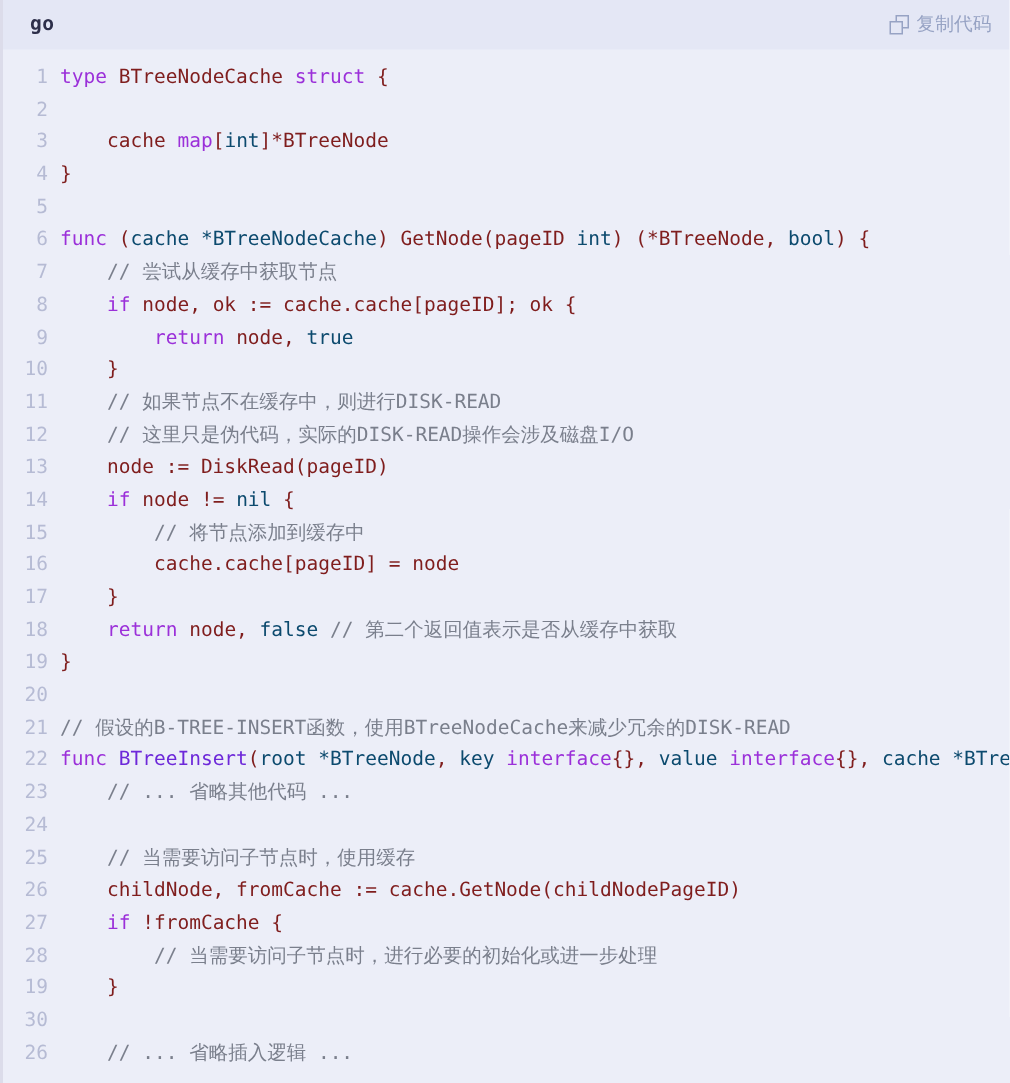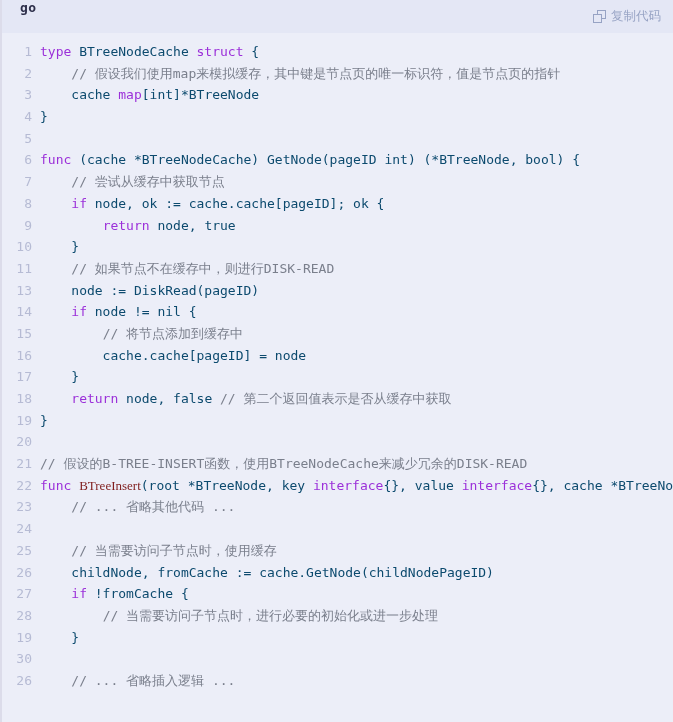--- a/index.html
+++ b/index.html
@@ -23,20 +23,21 @@
     overflow: hidden;
     position: relative;
   }
 
   
   .cb-header {
     height: 33px;
     box-sizing: border-box;
     background: #e4e7f5;
     display: flex;
+    align-items: center;
     justify-content: space-between;
     padding: 0 12px 0 18px;
     position: relative;
   }
   .cb-lang {
     font-family: "DejaVu Sans Mono", "Liberation Mono", monospace;
     font-size: 13px;
     font-weight: bold;
     color: #2d2f4a;
     letter-spacing: 0.3px;
@@ -111,53 +112,54 @@
     font-size: 13px;
     color: #30323d;
     white-space: pre;
     overflow: hidden;
     text-overflow: clip;
   }
 
   
   .t-kw   { color: #9b30d9; }
   .t-typ  { color: #0c4a6e; }
-  .t-fn   { color: #7f1d1d; font-family: Liberation Serif, serif; }
+  .t-fn   { color: #6d28d9; }
   .t-cmt  { color: #7a7f8c; }
-  .t-txt  { color: #0c4a6e; }
+  .t-txt  { color: #7f1d1d; }
 </style>
 </head>
 <body>
 
 <div class="code-block">
 
   <div class="cb-header">
     <span class="cb-lang">go</span>
     <span class="cb-copy">
       <span class="cb-copy-icon">
         <i class="back"></i>
           <i class="front"></i>
       </span>
       <span>复制代码</span>
     </span>
   </div>
 
   <div class="cb-body">
     <div class="cb-lines" id="lines">
         <div class="cb-line"><span class="ln">1</span><span class="lc"><span class="t-kw">type</span><span class="t-txt"> BTreeNodeCache </span><span class="t-kw">struct</span><span class="t-txt"> {</span></span></div>
-        <div class="cb-line"><span class="ln">2</span><span class="lc"><span class="t-txt">    </span><span class="t-cmt">// 假设我们使用map来模拟缓存，其中键是节点页的唯一标识符，值是节点页的指针</span></span></div>
+        <div class="cb-line"><span class="ln">2</span><span class="lc"><span class="t-txt">    </span></span></div>
         <div class="cb-line"><span class="ln">3</span><span class="lc"><span class="t-txt">    cache </span><span class="t-kw">map</span><span class="t-txt">[</span><span class="t-typ">int</span><span class="t-txt">]*BTreeNode</span></span></div>
         <div class="cb-line"><span class="ln">4</span><span class="lc"><span class="t-txt">}</span></span></div>
         <div class="cb-line"><span class="ln">5</span><span class="lc"></span></div>
         <div class="cb-line"><span class="ln">6</span><span class="lc"><span class="t-kw">func</span><span class="t-txt"> (</span><span class="t-typ">cache *BTreeNodeCache</span><span class="t-txt">) GetNode(pageID </span><span class="t-typ">int</span><span class="t-txt">) (*BTreeNode, </span><span class="t-typ">bool</span><span class="t-txt">) {</span></span></div>
         <div class="cb-line"><span class="ln">7</span><span class="lc"><span class="t-txt">    </span><span class="t-cmt">// 尝试从缓存中获取节点</span></span></div>
         <div class="cb-line"><span class="ln">8</span><span class="lc"><span class="t-txt">    </span><span class="t-kw">if</span><span class="t-txt"> node, ok := cache.cache[pageID]; ok {</span></span></div>
         <div class="cb-line"><span class="ln">9</span><span class="lc"><span class="t-txt">        </span><span class="t-kw">return</span><span class="t-txt"> node, </span><span class="t-typ">true</span></span></div>
         <div class="cb-line"><span class="ln">10</span><span class="lc"><span class="t-txt">    }</span></span></div>
         <div class="cb-line"><span class="ln">11</span><span class="lc"><span class="t-txt">    </span><span class="t-cmt">// 如果节点不在缓存中，则进行DISK-READ</span></span></div>
+        <div class="cb-line"><span class="ln">12</span><span class="lc"><span class="t-txt">    </span><span class="t-cmt">// 这里只是伪代码，实际的DISK-READ操作会涉及磁盘I/O</span></span></div>
         <div class="cb-line"><span class="ln">13</span><span class="lc"><span class="t-txt">    node := DiskRead(pageID)</span></span></div>
         <div class="cb-line"><span class="ln">14</span><span class="lc"><span class="t-txt">    </span><span class="t-kw">if</span><span class="t-txt"> node != </span><span class="t-typ">nil</span><span class="t-txt"> {</span></span></div>
         <div class="cb-line"><span class="ln">15</span><span class="lc"><span class="t-txt">        </span><span class="t-cmt">// 将节点添加到缓存中</span></span></div>
         <div class="cb-line"><span class="ln">16</span><span class="lc"><span class="t-txt">        cache.cache[pageID] = node</span></span></div>
         <div class="cb-line"><span class="ln">17</span><span class="lc"><span class="t-txt">    }</span></span></div>
         <div class="cb-line"><span class="ln">18</span><span class="lc"><span class="t-txt">    </span><span class="t-kw">return</span><span class="t-txt"> node, </span><span class="t-typ">false</span><span class="t-txt"> </span><span class="t-cmt">// 第二个返回值表示是否从缓存中获取</span></span></div>
         <div class="cb-line"><span class="ln">19</span><span class="lc"><span class="t-txt">}</span></span></div>
         <div class="cb-line"><span class="ln">20</span><span class="lc"></span></div>
         <div class="cb-line"><span class="ln">21</span><span class="lc"><span class="t-cmt">// 假设的B-TREE-INSERT函数，使用BTreeNodeCache来减少冗余的DISK-READ</span></span></div>
         <div class="cb-line"><span class="ln">22</span><span class="lc"><span class="t-kw">func</span><span class="t-txt"> </span><span class="t-fn">BTreeInsert</span><span class="t-txt">(</span><span class="t-typ">root *BTreeNode</span><span class="t-txt">, </span><span class="t-typ">key</span><span class="t-txt"> </span><span class="t-kw">interface</span><span class="t-txt">{}, </span><span class="t-typ">value</span><span class="t-txt"> </span><span class="t-kw">interface</span><span class="t-txt">{}, </span><span class="t-typ">cache *BTreeNodeCache</span></span></div>

